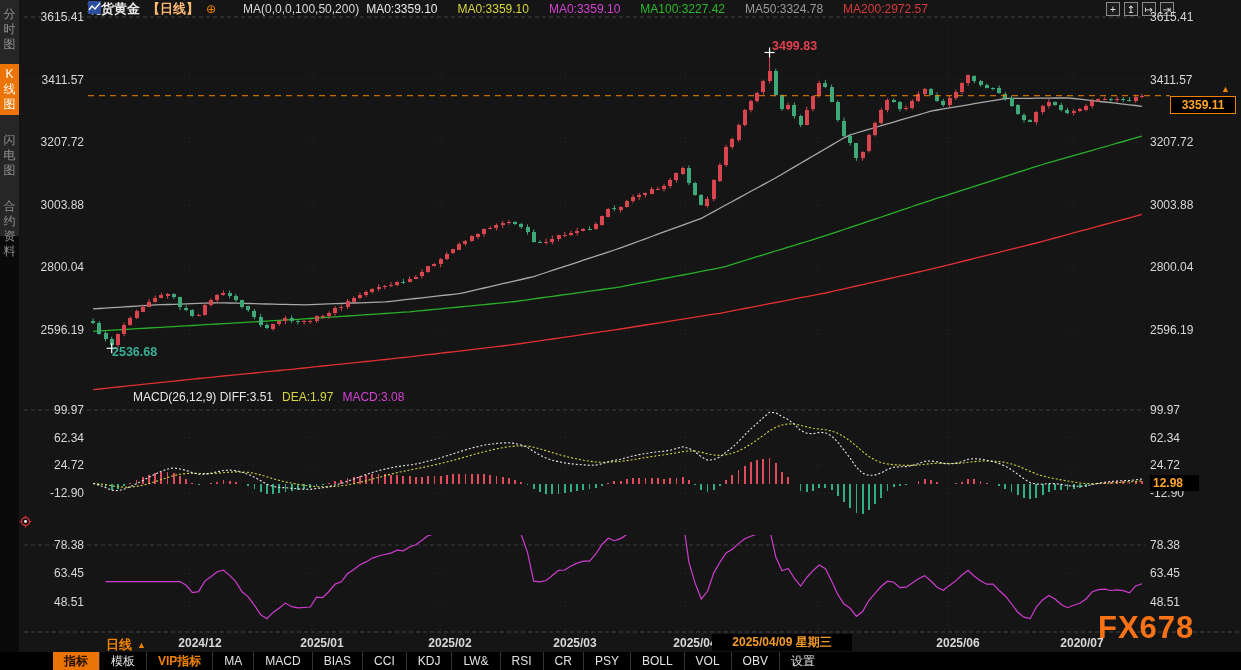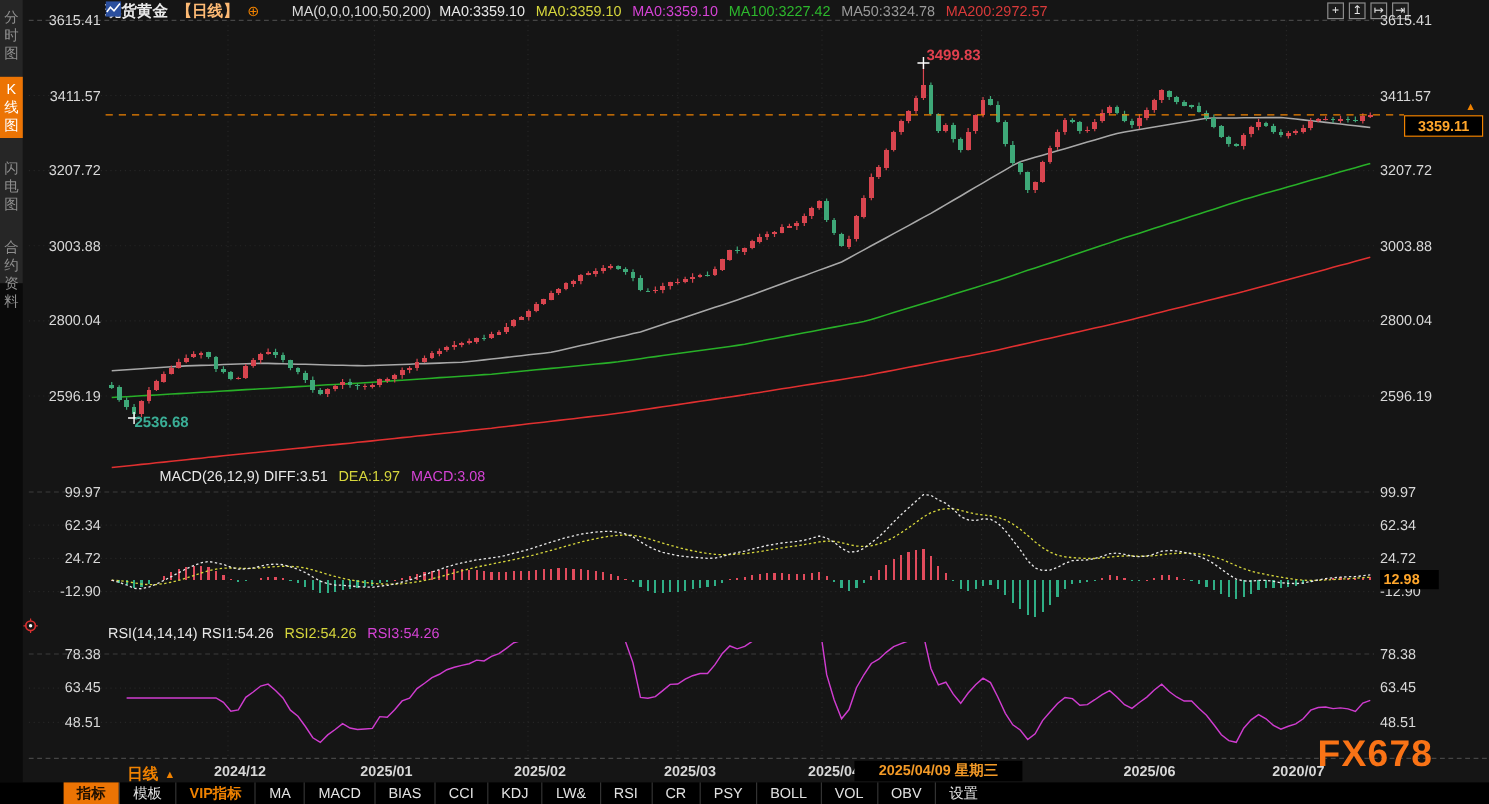--- a/index.html
+++ b/index.html
@@ -649,46 +649,41 @@
     <span class="hdr-sym">现货黄金</span>
     <span class="hdr-period">【日线】</span>
     <span class="hdr-plus">⊕</span>
     <span style="display:inline-block;width:13px;height:13px;">
       <svg width="13" height="13">
           <rect x="0" y="0" width="13" height="13" fill="#2b4f9e"></rect>
           <polyline points="1,9 4,5 7,8 12,2" stroke="#fff" stroke-width="1.3" fill="none"></polyline>
         </svg>
     </span>
     <span class="hdr-ma">MA(0,0,0,100,50,200)</span>
-    <span id="ma-values" style="display:flex;gap:9px;">
+    <span id="ma-values" style="display:flex;gap:20px;">
         <span style="color: rgb(232, 232, 232);">MA0:3359.10</span>
         <span style="color: rgb(214, 214, 60);">MA0:3359.10</span>
         <span style="color: rgb(213, 67, 213);">MA0:3359.10</span>
         <span style="color: rgb(45, 184, 45);">MA100:3227.42</span>
         <span style="color: rgb(154, 154, 154);">MA50:3324.78</span>
         <span style="color: rgb(217, 58, 58);">MA200:2972.57</span>
       </span>
   </div>
 
   <div id="top-icons" class="abs">
       <div class="ticon">+</div>
       <div class="ticon">↥</div>
       <div class="ticon">↦</div>
       <div class="ticon">⇥</div>
     </div>
 
   <div class="abs ind-row" style="left:90px;top:390px;margin-left:43px;" id="macd-row">
       <span style="color: rgb(232, 232, 232);">MACD(26,12,9) DIFF:3.51</span>
       <span style="color: rgb(214, 214, 60);">DEA:1.97</span>
       <span style="color: rgb(213, 67, 213);">MACD:3.08</span>
-    </div>
-  <div class="abs ind-row" style="left:90px;top:521px;" id="rsi-row">
-      <span style="color: rgb(232, 232, 232);">RSI(14,14,14) RSI1:54.26</span>
-      <span style="color: rgb(214, 214, 60);">RSI2:54.26</span>
-      <span style="color: rgb(213, 67, 213);">RSI3:54.26</span>
     </div>
 
   <div id="panel-gear" class="abs">
     <svg width="13" height="13">
         <circle cx="6.5" cy="6.5" r="4" fill="none" stroke="#d83030" stroke-width="1.4"></circle>
         <circle cx="6.5" cy="6.5" r="1.4" fill="#fff"></circle>
         <line x1="6.5" y1="0.5" x2="6.5" y2="2.5" stroke="#d83030"></line>
         <line x1="6.5" y1="10.5" x2="6.5" y2="12.5" stroke="#d83030"></line>
         <line x1="0.5" y1="6.5" x2="2.5" y2="6.5" stroke="#d83030"></line>
         <line x1="10.5" y1="6.5" x2="12.5" y2="6.5" stroke="#d83030"></line>

